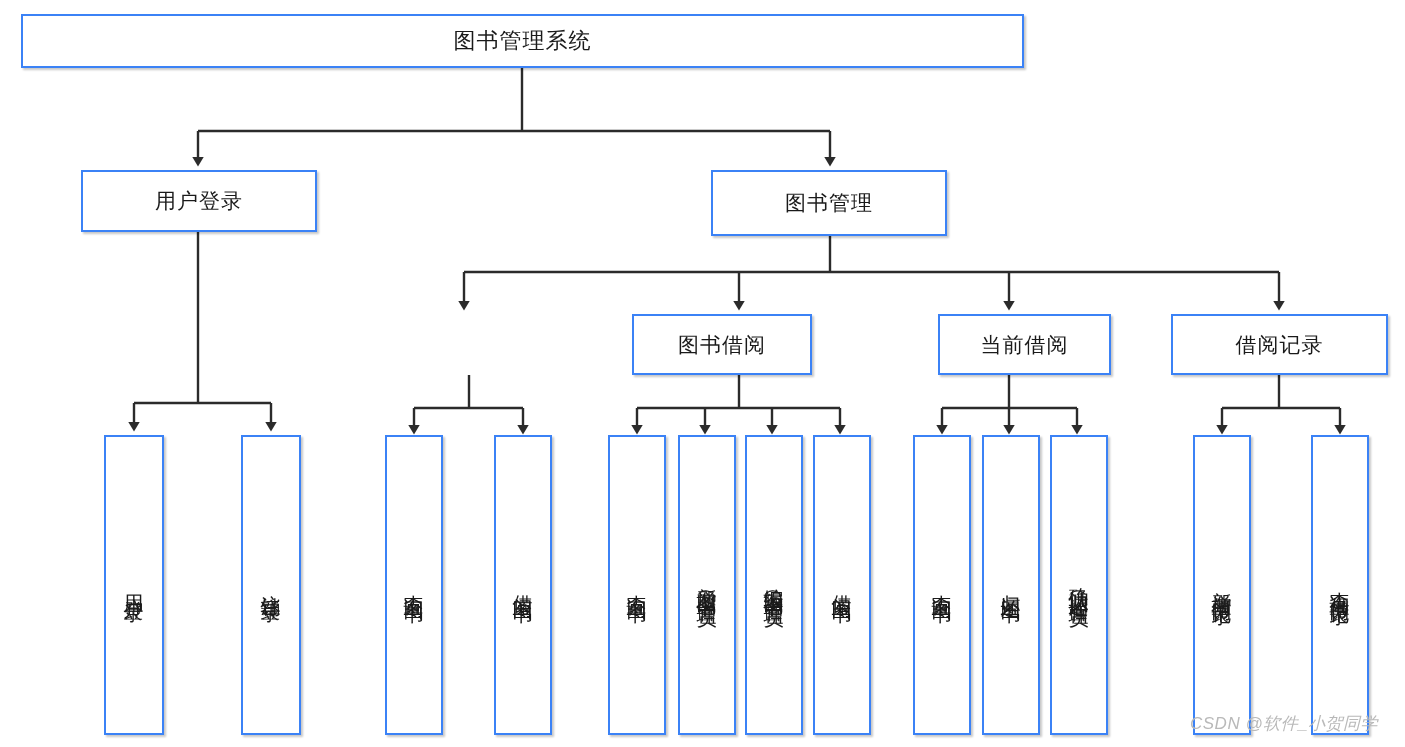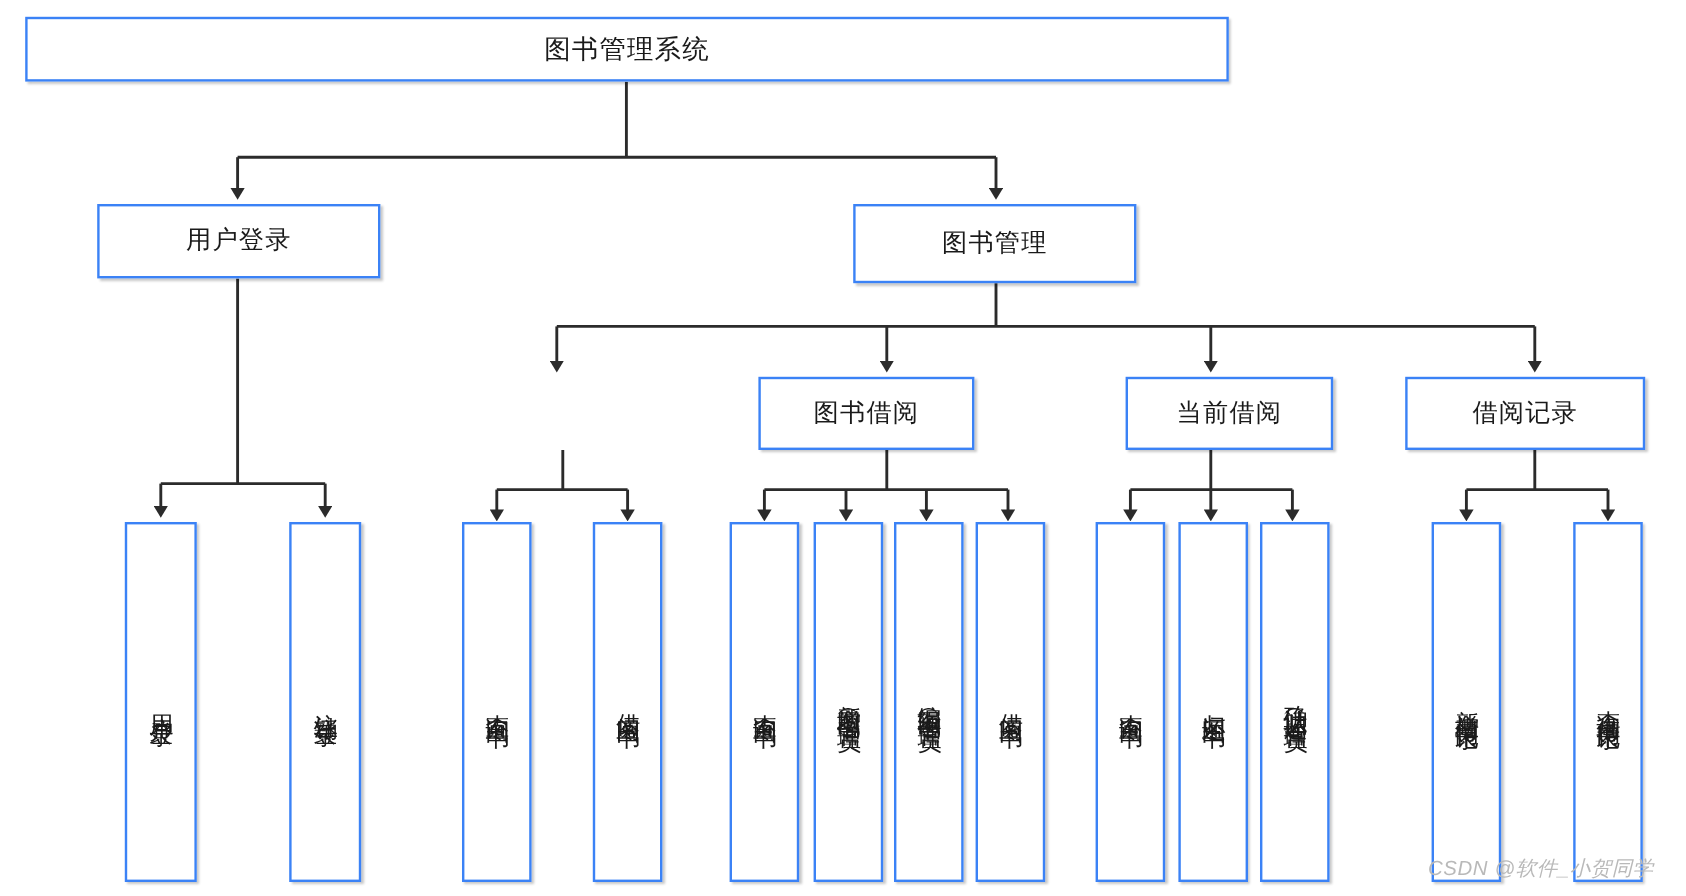--- a/index.html
+++ b/index.html
@@ -135,21 +135,21 @@
   <div class="node horiz" style="left:711px; top:170px; width:236px; height:66px;">
     <span class="lbl">图书管理</span>
   </div>
 
   <div class="node horiz" style="left:632px; top:314px; width:180px; height:61px;">
     <span class="lbl">图书借阅</span>
   </div>
   <div class="node horiz" style="left:901px; top:314px; width:173px; height:61px;margin-left:37px;">
     <span class="lbl">当前借阅</span>
   </div>
-  <div class="node horiz" style="left:1171px; top:314px; width:200px; height:61px;">
+  <div class="node horiz" style="left:1171px; top:314px; width:217px; height:61px;">
     <span class="lbl">借阅记录</span>
   </div>
 
   <div class="node vert" style="left:104px; top:435px; width:60px; height:300px;">
     <span class="lbl">用户登录</span>
   </div>
   <div class="node vert" style="left:241px; top:435px; width:60px; height:300px;">
     <span class="lbl">注销登录</span>
   </div>
 

